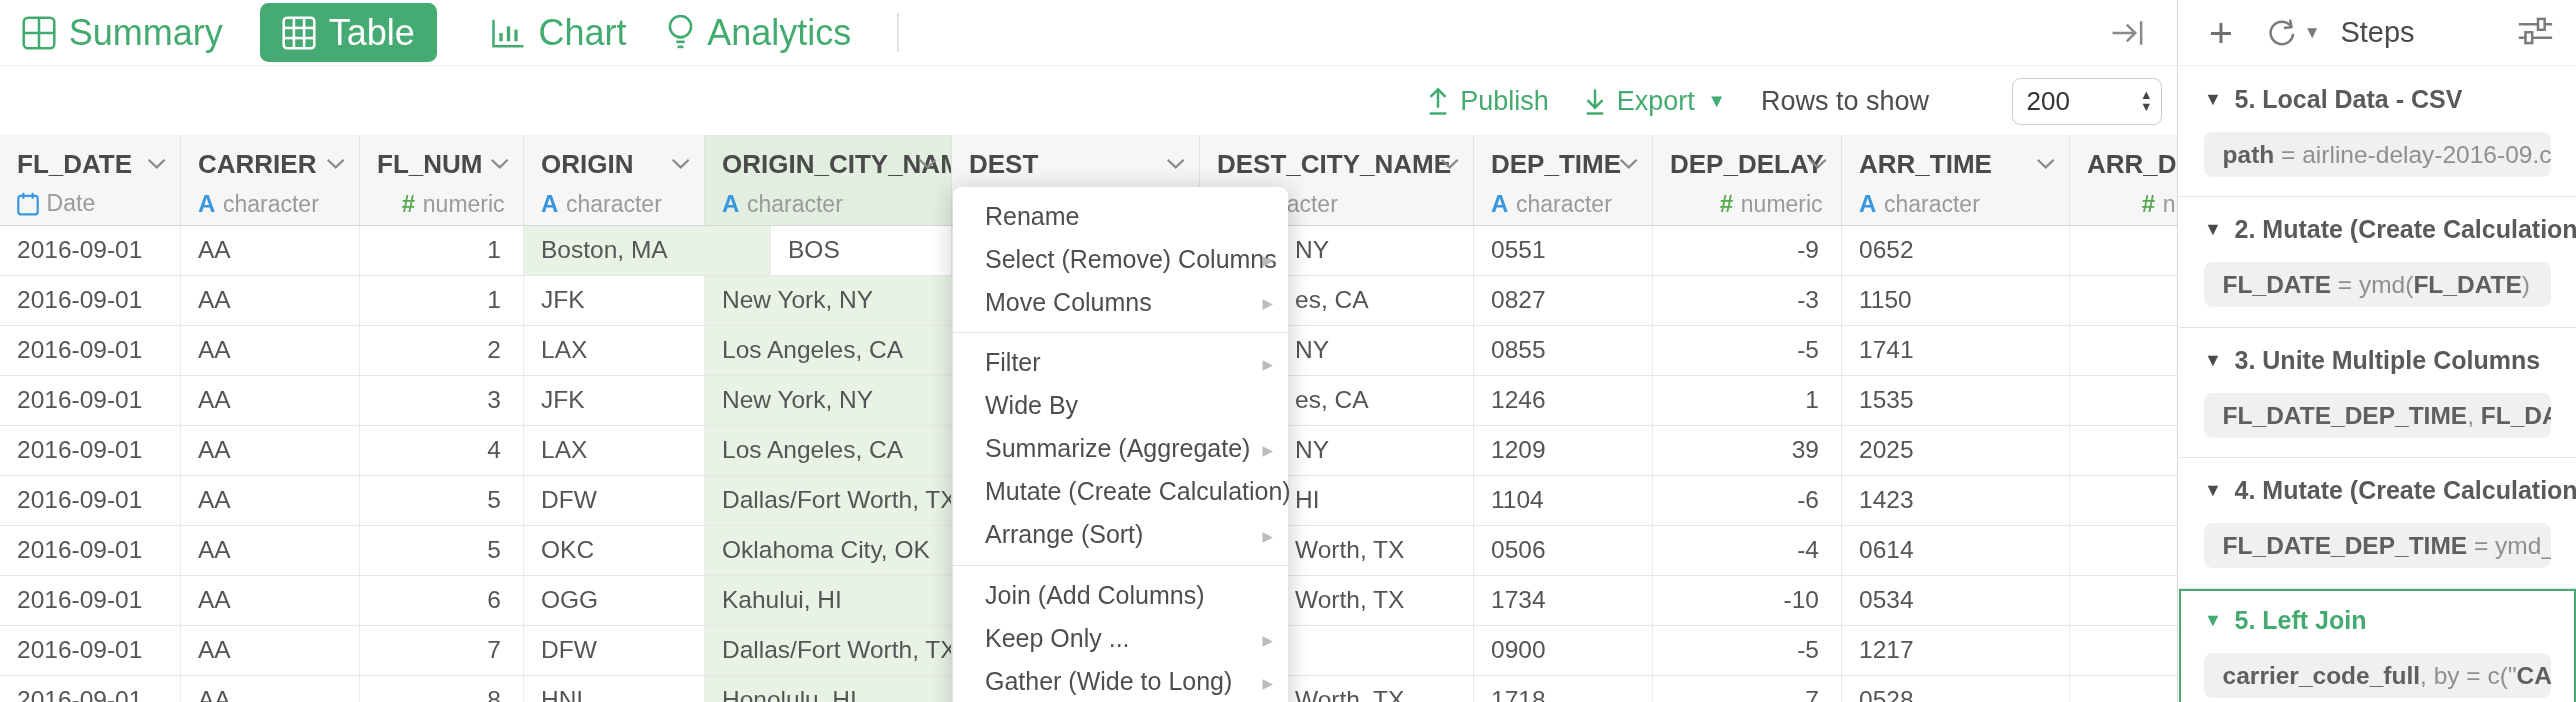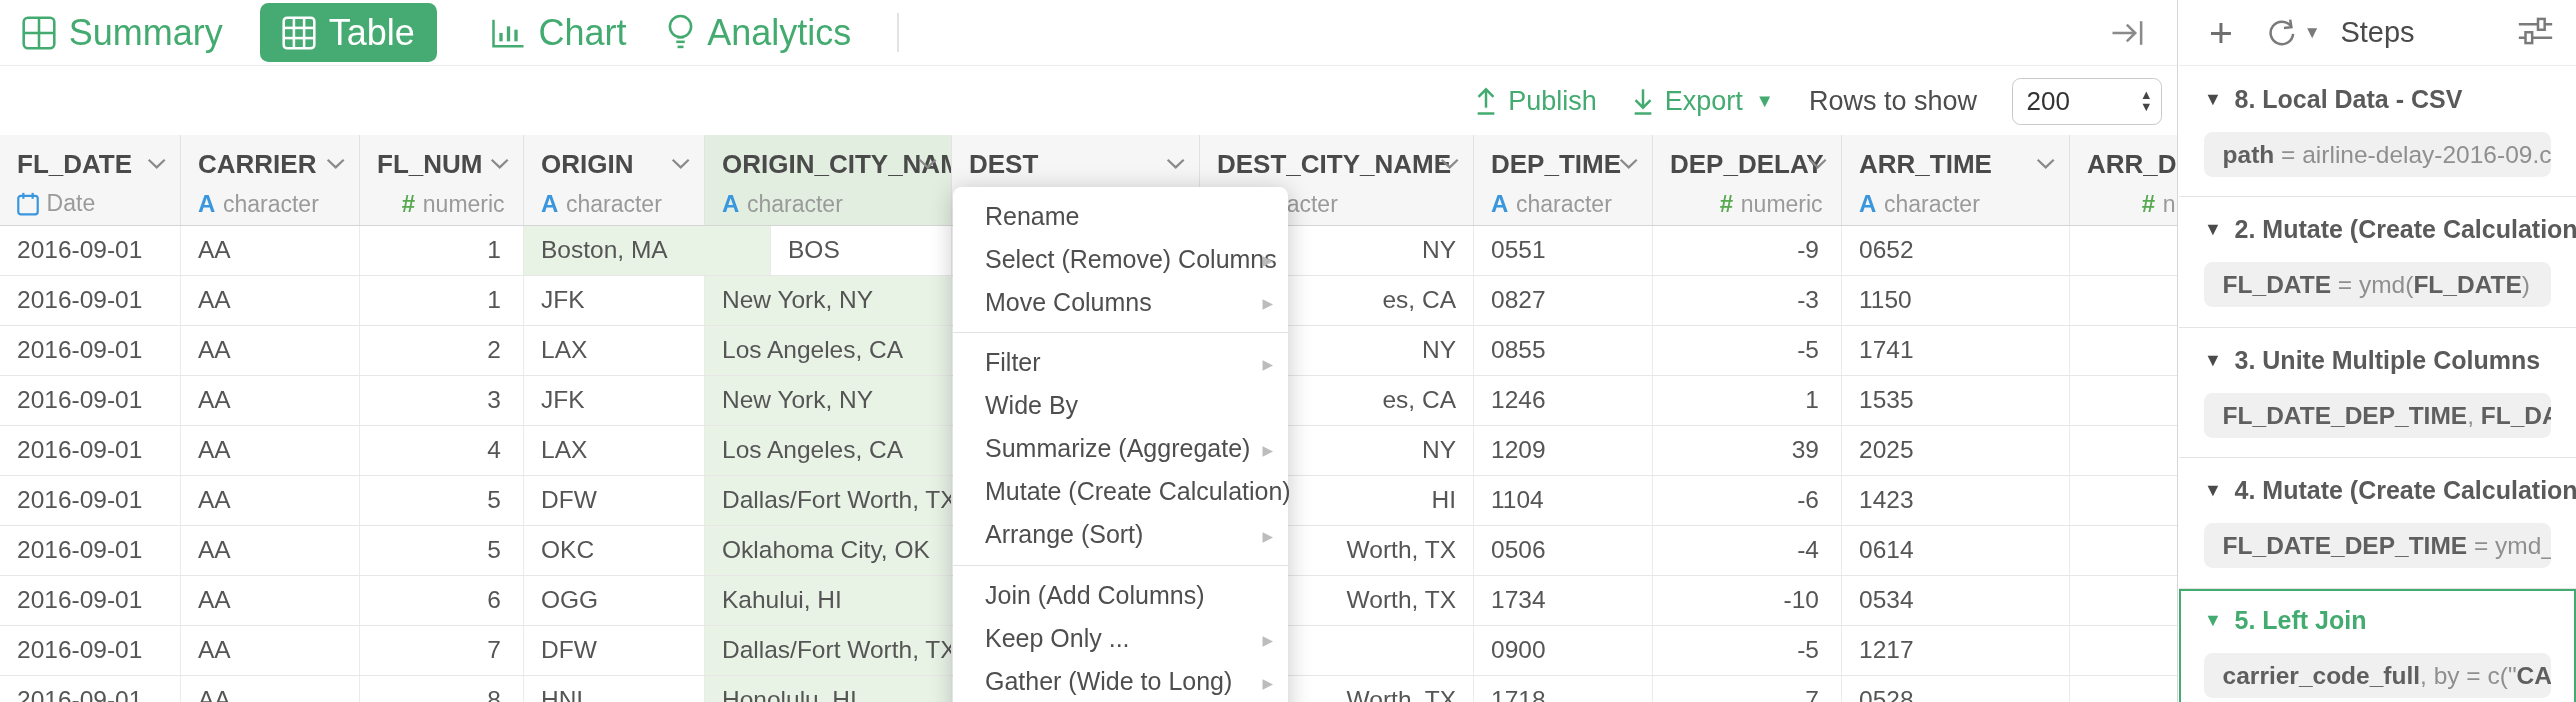--- a/index.html
+++ b/index.html
@@ -14,41 +14,41 @@
   .v-divider{width:1.7px;height:39px;background:#e3e3e3;margin-left:6.8px;}
   .counts{display:flex;align-items:center;font-size:27px;color:#4d4d4d;margin-left:108px;gap:56px;white-space:nowrap;}
   .counts b{font-weight:bold;margin-right:8.5px;}
   .collapse-wrap{margin-left:auto;margin-right:29px;display:flex;align-items:center;}
 
   
   .actions-bar{position:absolute;top:67px;left:0;right:0;height:68px;display:flex;align-items:center;justify-content:flex-end;padding-right:15px;gap:35px;box-sizing:border-box;background:#fff;}
   .act-btn{display:flex;align-items:center;gap:11px;color:#44ab70;font-size:27px;cursor:pointer;white-space:nowrap;}
   .act-caret{color:#44ab70;font-size:18.6px;margin-left:1.7px;}
   .rows-label{color:#4d4d4d;font-size:27px;white-space:nowrap;}
-  .spinner{width:150px;height:47px;border:1.7px solid #c9c9c9;border-radius:8.5px;display:flex;align-items:center;padding:0 8.5px 0 13.5px;box-sizing:border-box;font-size:26px;color:#333;background:#fff;}
+  .spinner{width:150px;height:47px;border:1.7px solid #c9c9c9;border-radius:8.5px;display:flex;align-items:center;padding:0 8.5px 0 13.5px;box-sizing:border-box;font-size:26px;color:#333;background:#fff;margin-left:48px;}
   .spin-arrows{margin-left:auto;display:flex;flex-direction:column;font-size:12.7px;line-height:12px;color:#444;}
 
   
   .thead{position:absolute;top:135px;left:0;width:2265px;height:91px;display:flex;background:#f6f6f6;border-bottom:1.7px solid #d5d5d5;box-sizing:border-box;}
   .th{position:relative;box-sizing:border-box;border-right:0.8px solid #e2e2e2;padding:14.4px 15px 0 17px;overflow:hidden;flex:none;}
   .th.sel{background:#e2efe0;}
   .th-name{font-size:26px;font-weight:bold;color:#4a4a4a;white-space:nowrap;}
   .chev{position:absolute;right:13.5px;top:23px;}
   .th-type{margin-top:10px;font-size:23px;color:#9a9a9a;display:flex;align-items:center;gap:7.6px;white-space:nowrap;}
   .th-type.right{justify-content:flex-end;padding-right:3.4px;}
   .ticon{font-weight:bold;font-size:24px;}
   .ticon.blue{color:#3a96dd;}
   .ticon.green{color:#56a94f;}
 
   .tbody{position:absolute;top:226px;left:0;width:2265px;height:476px;overflow:hidden;}
   .tr{display:flex;height:49px;border-bottom:0.8px solid #e7e7e7;background:#fff;}
   .td{box-sizing:border-box;border-right:0.8px solid #ebebeb;font-size:24.5px;color:#555;line-height:47px;padding:0 17px;white-space:nowrap;overflow:hidden;flex:none;}
   .td.num{text-align:right;padding-right:22px;}
   .td.sel{background:#e8f3e6;}
-  .td.frag{padding-left:95px;text-align:right;}
+  .td.frag{padding-left:95px;}
 
   
   .menu{position:absolute;left:953px;top:187px;width:335px;background:#fff;border-radius:8.5px;box-shadow:0 3.4px 24px rgba(0,0,0,.22);padding:7.6px 0 39px;z-index:6;}
   .mi{height:43px;line-height:43px;font-size:25px;color:#4e4e4e;padding:0 13.5px 0 32px;position:relative;cursor:pointer;white-space:nowrap;}
   .mi .arr{position:absolute;right:15px;top:0.8px;color:#bcbcbc;font-size:21px;}
   .mdiv{height:0.8px;background:#e2e2e2;margin:8.5px 0;}
 
   
   #panel{position:absolute;left:2179px;top:0;width:397px;height:702px;background:#fff;}
   .panel-header{position:relative;height:66px;border-bottom:0.8px solid #ececec;display:flex;align-items:center;padding:0 22px 0 30px;box-sizing:border-box;}
@@ -427,21 +427,21 @@
             <rect x="25" y="3.5" width="8" height="13" fill="#fff" stroke="#7a7a7a" stroke-width="3"></rect>
             <line x1="2" y1="26" x2="42" y2="26" stroke="#7a7a7a" stroke-width="3"></line>
             <rect x="10" y="19.5" width="8" height="13" fill="#fff" stroke="#7a7a7a" stroke-width="3"></rect>
           </svg>
       </div>
     </div>
     <div class="steps" id="steps">
         <div class="step">
           <div class="step-title">
             <span class="caret">▼</span>
-            <span>8. Local Data - CSV</span>
+            <span>5. Local Data - CSV</span>
           </div>
           <div class="pill"><span class="b">path</span><span> = airline-delay-2016-09.csv</span></div>
         </div>
         <div class="step">
           <div class="step-title">
             <span class="caret">▼</span>
             <span>2. Mutate (Create Calculation) (1)</span>
           </div>
           <div class="pill"><span class="b">FL_DATE</span><span> = ymd(</span><span class="b">FL_DATE</span><span>)</span></div>
         </div>

